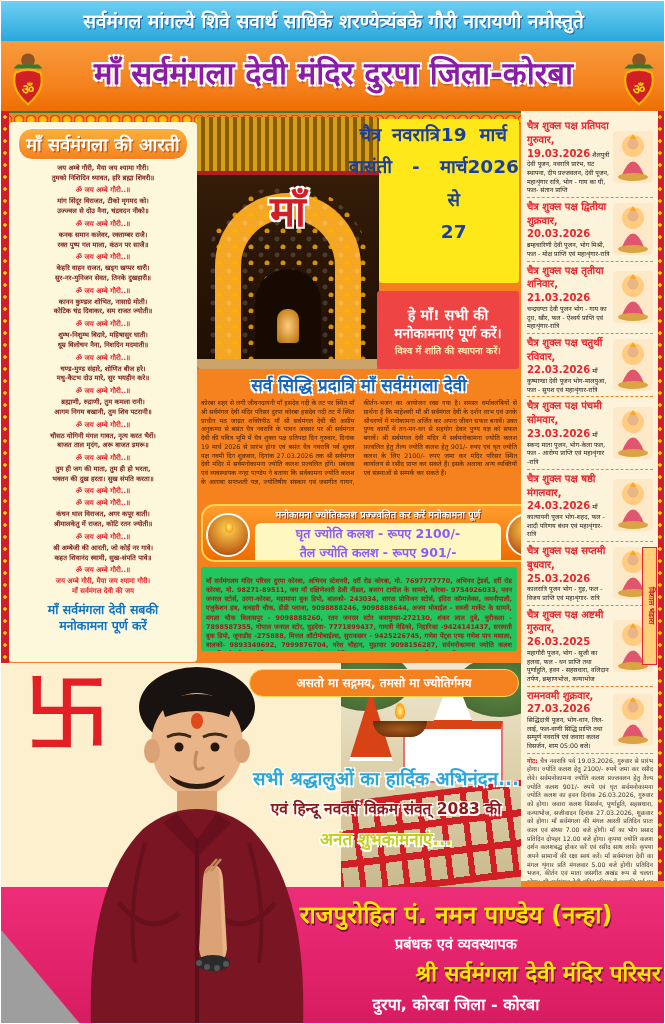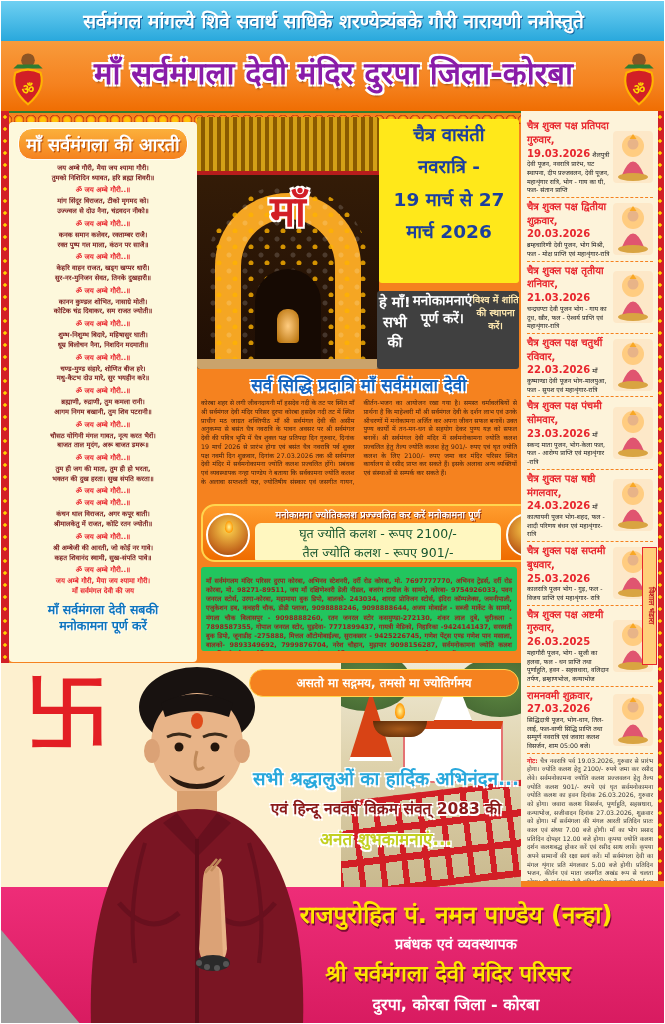--- a/index.html
+++ b/index.html
@@ -45,34 +45,34 @@
   .arch-tex{position:absolute;left:10px;bottom:0px;width:162px;height:184px;border-radius:84px 84px 0 0;
     background-image:radial-gradient(circle at 6px 6px,#fff3 2px,transparent 3px),radial-gradient(circle at 12px 14px,#ffb300 2px,transparent 3px);
     background-size:16px 16px;opacity:.8;pointer-events:none;}
   .doorway{position:absolute;left:58px;bottom:8px;width:66px;height:92px;background:#160a03;border-radius:34px 34px 0 0;}
   .idol{position:absolute;left:22px;bottom:18px;width:22px;height:34px;background:radial-gradient(#ffcc80,#b26a00);border-radius:10px 10px 4px 4px;}
   .photo-maa{position:absolute;left:0;top:64px;width:182px;text-align:center;font-size:42px;font-weight:bold;color:#d21f26;
     text-shadow:-2px -2px 0 #fff,2px -2px 0 #fff,-2px 2px 0 #fff,2px 2px 0 #fff;}
   .floor{position:absolute;left:0;bottom:0;width:100%;height:10px;background:#caa36b;}
 
   .navratri-box{position:absolute;left:378px;top:118px;width:140px;height:164px;background:#ffe81a;border-radius:3px;
-    display:flex;flex-direction:column;justify-content:flex-start;text-align:center;font-weight:bold;color:#1c3f9e;font-size:18.5px;line-height:1.75;}
-  .wish-box{position:absolute;left:376px;top:290px;width:142px;height:78px;background:#404040;border-radius:3px;color:#fff;
-    display:flex;flex-direction:row;justify-content:center;text-align:center;font-weight:bold;}
+    display:flex;flex-direction:row;justify-content:flex-end;text-align:center;font-weight:bold;color:#1c3f9e;font-size:18.5px;line-height:1.75;}
+  .wish-box{position:absolute;left:376px;top:290px;width:142px;height:78px;background:#ef4444;border-radius:3px;color:#fff;
+    display:flex;flex-direction:column;justify-content:center;text-align:center;font-weight:bold;}
   .wish-box .w1{font-size:14.5px}.wish-box .w2{font-size:13.5px}.wish-box .w3{font-size:9.5px;margin-top:2px;color:#ffe9b0;}
 
   .siddhi-head{position:absolute;left:196px;top:372px;width:324px;text-align:center;font-size:17px;font-weight:bold;color:#1565c0;
     text-shadow:-1.5px -1.5px 0 #fff,1.5px -1.5px 0 #fff,-1.5px 1.5px 0 #fff,1.5px 1.5px 0 #fff;}
   .siddhi-text{position:absolute;left:200px;top:398px;width:316px;height:102px;column-count:2;column-gap:9px;
     font-size:6.35px;line-height:1.38;text-align:justify;color:#40210f;overflow:hidden;}
 
   .jyoti-box{position:absolute;left:200px;top:503px;width:354px;height:58px;background:linear-gradient(#ff9d2e,#ef6c00);
     border:2px solid #ffd54f;border-radius:14px;overflow:hidden;}
   .jyoti-head{text-align:center;color:#fff;font-weight:bold;font-size:9.5px;padding-top:2px;text-shadow:1px 1px 0 #8d2d0d;}
-  .jyoti-inner{margin:2px 52px 3px;background:#fff7c0;border-radius:6px;text-align:center;font-weight:normal;font-size:12.5px;color:#14532d;line-height:1.55;padding:1px 0;}
+  .jyoti-inner{margin:2px 52px 3px;background:#fff7c0;border-radius:6px;text-align:center;font-weight:bold;font-size:12.5px;color:#8b5cf6;line-height:1.55;padding:1px 0;}
   .diya-circle{position:absolute;top:7px;width:44px;height:44px;border-radius:50%;border:2px solid #fff;
     background:radial-gradient(circle at 50% 35%,#ffd54f,#c1641b 70%,#7a3d0e);}
   .diya-circle.l{left:3px}.diya-circle.r{right:3px}
   .diya-circle i{position:absolute;left:17px;top:6px;width:8px;height:12px;border-radius:50% 50% 50% 50%/60% 60% 40% 40%;
     background:radial-gradient(#fff59d,#ff9800 70%,#e65100);}
 
   .contacts{position:absolute;left:200px;top:566px;width:316px;height:84px;background:#22c55e;border-radius:3px;
     font-size:6.45px;font-weight:bold;color:#9b1c1c;line-height:1.42;text-align:justify;padding:10px 5px;overflow:hidden;}
 
   
@@ -110,21 +110,21 @@
   .welcome1{position:absolute;left:240px;top:764px;width:290px;text-align:center;font-size:18.5px;font-weight:bold;color:#29a8dc;
     text-shadow:-1.5px -1.5px 0 #fff,1.5px -1.5px 0 #fff,-1.5px 1.5px 0 #fff,1.5px 1.5px 0 #fff;}
   .welcome2{position:absolute;left:240px;top:796px;width:290px;text-align:center;font-size:15.5px;font-weight:bold;color:#8b1a1a;
     text-shadow:-1.5px -1.5px 0 #fff,1.5px -1.5px 0 #fff,-1.5px 1.5px 0 #fff,1.5px 1.5px 0 #fff;}
   .welcome3{position:absolute;left:240px;top:826px;width:290px;text-align:center;font-size:17px;font-weight:bold;color:#c3d021;
     text-shadow:-1.5px -1.5px 0 #fff,1.5px -1.5px 0 #fff,-1.5px 1.5px 0 #fff,1.5px 1.5px 0 #fff;}
 
   .pink-band{position:absolute;left:0;top:886px;width:665px;height:138px;background:linear-gradient(#ee2d78,#d81b60);}
   .band-name{position:absolute;left:250px;top:896px;width:410px;text-align:center;font-size:24px;font-weight:bold;color:#ffe600;text-shadow:1px 2px 0 #7a0b33;}
   .band-role{position:absolute;left:250px;top:932px;width:410px;text-align:center;font-size:14.5px;font-weight:bold;color:#fff;}
-  .band-temple{position:absolute;left:242px;top:956px;width:410px;text-align:center;font-size:22px;font-weight:bold;color:#ffe600;text-shadow:1px 2px 0 #7a0b33;}
+  .band-temple{position:absolute;left:250px;top:956px;width:410px;text-align:right;font-size:22px;font-weight:bold;color:#ffe600;text-shadow:1px 2px 0 #7a0b33;}
   .band-addr{position:absolute;left:250px;top:992px;width:410px;text-align:center;font-size:16px;font-weight:bold;color:#fff;}
 
   .priest{position:absolute;left:48px;top:662px;width:296px;height:362px;}
 </style>
 </head>
 <body>
 
 <div id="poster">
 
   <div class="banner-blue">सर्वमंगल मांगल्ये शिवे सवार्थ साधिके शरण्येत्र्यंबके गौरी नारायणी नमोस्तुते</div>

